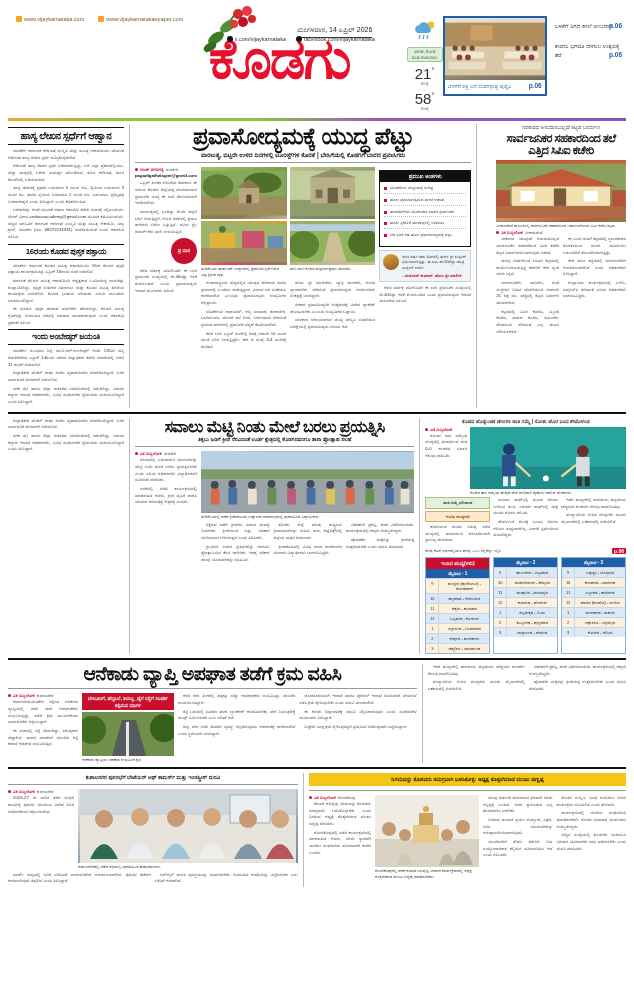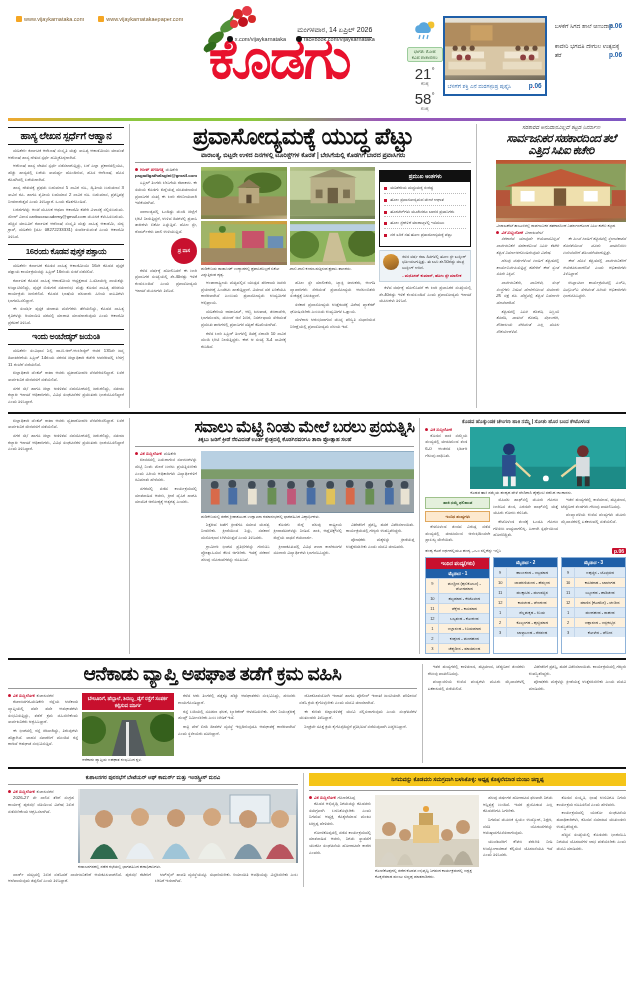--- a/index.html
+++ b/index.html
@@ -366,21 +366,21 @@
               <div class="q-nm">- ಮನೋಜ್ ಕುಮಾರ್, ಹೋಂ ಸ್ಟೇ ಮಾಲೀಕ</div>
             </div>
           </div>
           <div class="body-txt" style="margin-top:3px;">
             <p>ಕಳೆದ ವರ್ಷಕ್ಕೆ ಹೋಲಿಸಿದರೆ ಈ ಬಾರಿ ಪ್ರವಾಸಿಗರ ಸಂಖ್ಯೆಯಲ್ಲಿ ಶೇ.40ರಷ್ಟು ಇಳಿಕೆ ಕಂಡುಬಂದಿದೆ ಎಂದು ಪ್ರವಾಸೋದ್ಯಮ ಇಲಾಖೆ ಮೂಲಗಳು ತಿಳಿಸಿವೆ.</p>
           </div>
         </div>
       </div>
     </div>
 
-    <div class="col-sep" style="width:152px;padding-left:19px;font-style:italic;">
+    <div class="col-sep" style="width:152px;padding-left:19px;">
       <div style="font-size:5.6px;text-align:center;color:#333;">ಸರಕಾರದ ಅನುದಾನವಿಲ್ಲದೆ ಕಟ್ಟಡ ನಿರ್ಮಾಣ</div>
       <div class="hl" style="font-size:11.5px;text-align:center;margin-top:1px;">ಸಾರ್ವಜನಿಕರ ಸಹಕಾರದಿಂದ ತಲೆ ಎತ್ತಿದ ಸಿಪಿಐ ಕಚೇರಿ</div>
       <div class="ph p-bldg" style="height:62px;margin-top:3px;">
         <svg viewBox="0 0 148 62" style="width:100%;height:100%">
           <rect width="148" height="62" fill="#8aa05e"></rect>
           <rect y="46" width="148" height="16" fill="#b06a46"></rect>
           <path d="M10 26 L74 6 L138 26 Z" fill="#c05a38"></path>
           <rect x="18" y="26" width="112" height="22" fill="#efe0ae"></rect>
           <rect x="28" y="31" width="16" height="12" fill="#fff"></rect>
           <rect x="100" y="31" width="16" height="12" fill="#fff"></rect>
@@ -415,21 +415,21 @@
   <div class="band">
 
     <div style="width:118px;">
       <div class="body-txt">
         <p>ಜಿಲ್ಲಾಧಿಕಾರಿ ವೆಂಕಟ್ ರಾಜಾ ಅವರು ಧ್ವಜಾರೋಹಣ ನೆರವೇರಿಸಲಿದ್ದಾರೆ. ಬಳಿಕ ಸಾರ್ವಜನಿಕ ಮೆರವಣಿಗೆ ನಡೆಯಲಿದೆ.</p>
         <p>ನಗರ ಸಭೆ ಹಾಗೂ ಜಿಲ್ಲಾ ಆಡಳಿತದ ಸಹಯೋಗದಲ್ಲಿ ಜರುಗಲಿದ್ದು, ಸಮಾಜ ಕಲ್ಯಾಣ ಇಲಾಖೆ ಅಧಿಕಾರಿಗಳು, ವಿವಿಧ ಸಂಘಟನೆಗಳ ಪ್ರಮುಖರು ಭಾಗವಹಿಸಲಿದ್ದಾರೆ ಎಂದು ತಿಳಿಸಿದ್ದಾರೆ.</p>
       </div>
     </div>
 
     <div class="col-sep" style="width:290px;padding-left:5px;">
-      <div class="hl" style="font-size:16px;text-align:right;">ಸವಾಲು ಮೆಟ್ಟಿ ನಿಂತು ಮೇಲೆ ಬರಲು ಪ್ರಯತ್ನಿಸಿ</div>
+      <div class="hl" style="font-size:16px;text-align:center;">ಸವಾಲು ಮೆಟ್ಟಿ ನಿಂತು ಮೇಲೆ ಬರಲು ಪ್ರಯತ್ನಿಸಿ</div>
       <div class="sub" style="font-size:5.4px;text-align:center;font-weight:bold;margin-top:1px;">ತಿಕ್ಕಬು ಜಡಿಗೆ ಕ್ರೀಡೆ ನೆರವಿದಂತೆ ಊರ್ತ ಕ್ಷೇತ್ರದಲ್ಲಿ ಕೊಡಗಿನವರಿಗೂ ತಾರಾ ಪ್ರೋತ್ಸಾಹ ಸಲಹೆ</div>
       <div class="hr-thin"></div>
       <div style="display:flex;gap:4px;">
         <div style="width:62px;">
           <div class="byline">
             <span class="bdot"></span>
             <span>ವಿಕ ಸುದ್ದಿಲೋಕ</span>
             <span class="byline-place">ಮಡಿಕೇರಿ</span>
           </div>
           <div class="body-txt">

